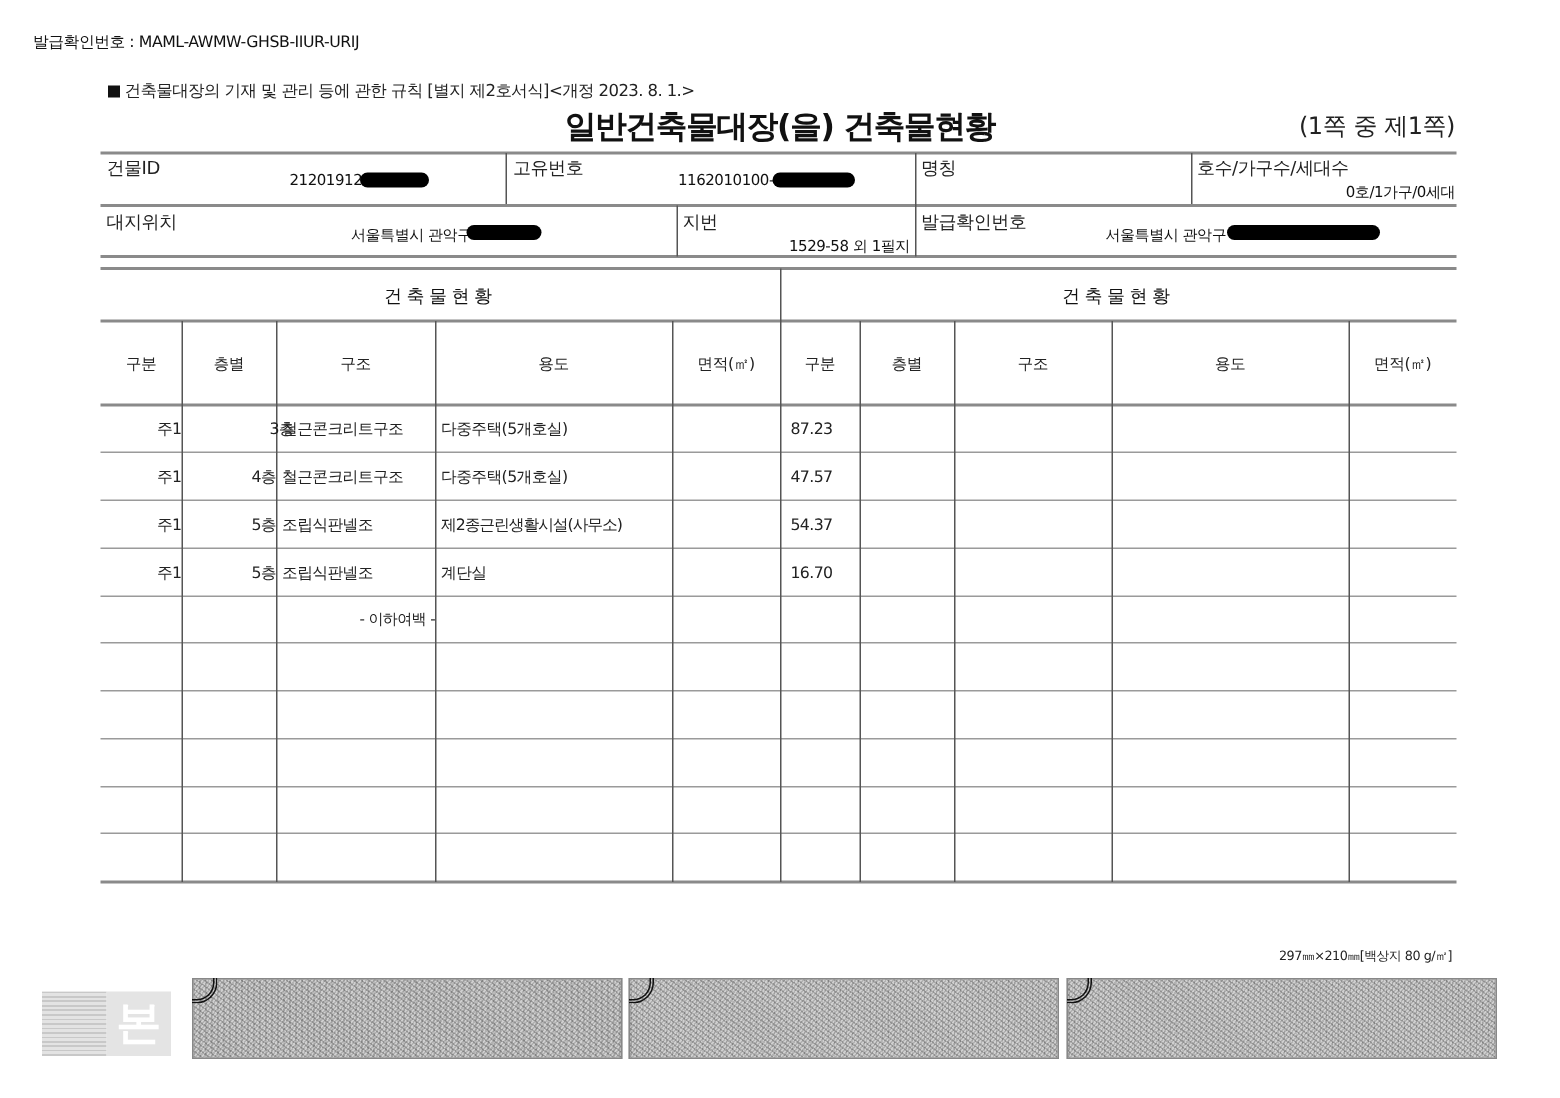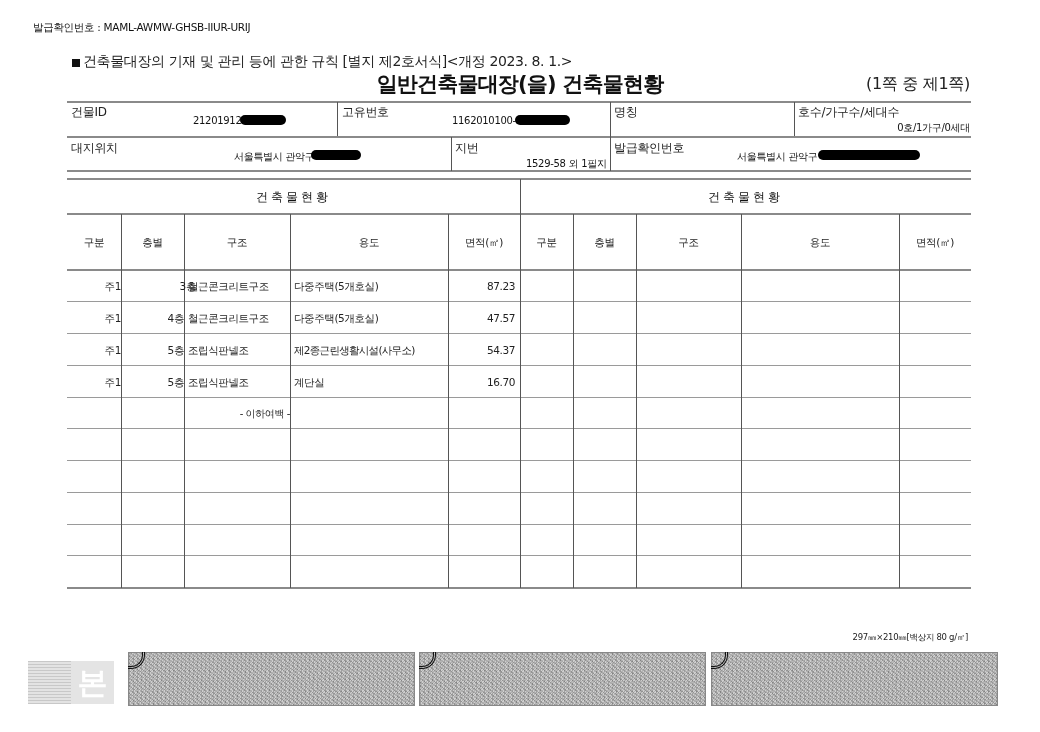--- a/index.html
+++ b/index.html
@@ -1,37 +1,37 @@
 <!DOCTYPE html>
 <html><head>
 <meta charset="utf-8">
 <style>
   html, body { margin:0; padding:0; background:#fff; }
   body { width:1040px; height:732px; position:relative; overflow:hidden;
          font-family:"DejaVu Sans", "Liberation Sans", sans-serif; color:#111; }
   .abs { position:absolute; }
-  .issue-no { left:22px; top:21px; font-size:10.5px; letter-spacing:-0.3px;margin-left:11px; }
-  .rule-note { left:72px; top:53px; font-size:14px; letter-spacing:-0.4px; color:#222; }
+  .issue-no { left:22px; top:21px; font-size:10.5px; letter-spacing:-0.3px; }
+  .rule-note { left:72px; top:53px; font-size:11px; letter-spacing:-0.4px; color:#222; }
   .rule-note .sq { display:inline-block; width:8px; height:8px; background:#111; margin-right:3px; vertical-align:-1px; }
   .doc-title { left:0; width:1040px; top:70px; text-align:center; font-size:21px; font-weight:bold; letter-spacing:-0.8px; }
   .page-info { right:70px; top:74px; font-size:16px; color:#222; letter-spacing:-0.3px; }
 
   .hline { position:absolute; left:67px; width:904px; height:0; border-top:2px solid #8a8a8a; }
   .hline.thin { border-top:1.5px solid #9a9a9a; }
   .vline { position:absolute; width:0; border-left:1.5px solid #555; }
 
   .lbl { position:absolute; font-size:12px; letter-spacing:-0.3px; color:#222; }
   .val { position:absolute; font-size:10px; letter-spacing:-0.3px; color:#111; }
   .redact { position:absolute; background:#000; border-radius:6px; height:10px; }
 
   .sect-title { position:absolute; font-size:12px; font-weight:normal; letter-spacing:3px; text-align:center; }
   .colh { position:absolute; font-size:10.5px; text-align:center; letter-spacing:-0.3px; color:#222; }
   .cell { position:absolute; font-size:10.5px; letter-spacing:-0.4px; color:#222; height:32px; line-height:32px; }
   .cell.c { text-align:right; }
-  .cell.r { text-align:right; }
+  .cell.r { text-align:right;padding-left:40px; }
 
   .footer-size { right:72px; top:632px; font-size:8.5px; color:#222; letter-spacing:-0.3px; }
   .copy-mark { left:28px; top:661px; width:86px; height:43px; }
   .copy-mark .grid { position:absolute; left:0; top:0; width:43px; height:43px; background:repeating-linear-gradient(0deg,#bbb 0 1px,#ddd 1px 3px), #ddd; opacity:.8; }
   .copy-mark .bon { position:absolute; left:43px; top:0; width:43px; height:43px; background:#e4e4e4; color:#fff; font-size:30px; font-weight:bold; text-align:center; line-height:43px; }
   .barcode { position:absolute; top:652px; height:52px; border:1px solid #888;
              background:
                repeating-linear-gradient(37deg, rgba(0,0,0,.18) 0 1px, transparent 1px 3px),
                repeating-linear-gradient(-53deg, rgba(0,0,0,.14) 0 1px, transparent 1px 2px),
                repeating-linear-gradient(90deg, rgba(0,0,0,.10) 0 1px, transparent 1px 4px),

